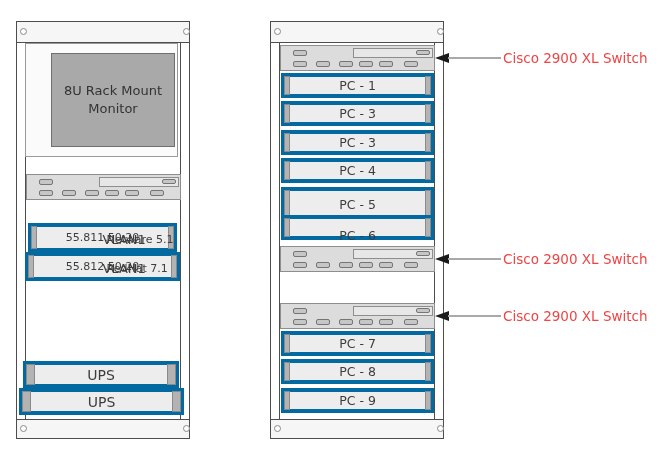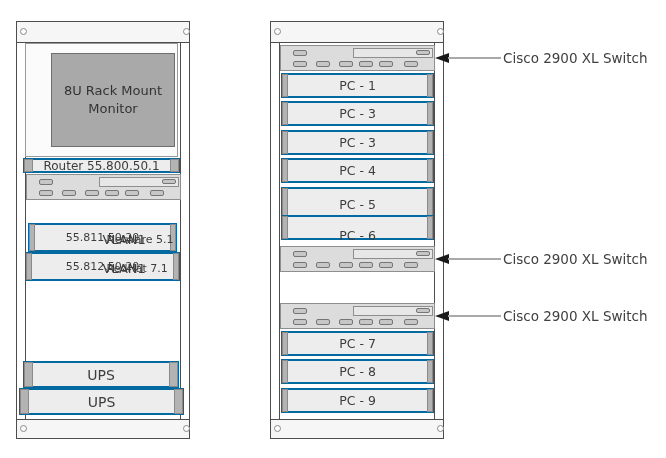--- a/index.html
+++ b/index.html
@@ -15,21 +15,21 @@
   .rail{background:#ffffff;border:1px solid #4d4d4d;}
   .screw{width:7px;height:7px;border:1px solid #8a8a8a;border-radius:50%;background:#fdfdfd;}
 
   
   .bezel{background:#fbfbfb;border:1px solid #999999;}
   .screen{background:#a9a9a9;border:1px solid #6f6f6f;display:flex;flex-direction:column;
           align-items:center;justify-content:center;text-align:center;
           font-size:13px;line-height:1.4;color:#333333;}
 
   
-  .bar{background:#ededed;border:2px solid #0369a1;display:flex;flex-direction:column;
+  .bar{background:#ededed;border:4px solid #0369a1;display:flex;flex-direction:column;
        align-items:center;justify-content:center;text-align:center;color:#3d3d3d;}
   .cap{top:-1px;bottom:-1px;width:6px;background:#b3b3b3;}
   .cap.l{left:-1px;border:1px solid #8a8a8a;}
   .cap.r{right:-1px;border:1px solid #8a8a8a;}
   .cap.wide{width:9px;}
 
   
   .switch-unit{background:#dcdcdc;border:1px solid #8e8e8e;}
   .port{background:#c6c6c6;border:1px solid #757575;border-radius:2px;width:14px;height:6px;}
   .slot{background:#e7e7e7;border:1px solid #8e8e8e;left:72px;top:2px;width:80px;height:10px;}
@@ -43,21 +43,21 @@
   .vlan-line1{font-size:13px;line-height:15px;white-space:nowrap;}
   .vlan-line1 .os{font-size:11px;margin-left:4px;}
   .vlan-line2{font-size:11px;line-height:12px;white-space:nowrap;}
   .ups-text{font-size:14px;text-align:right;}
   .pc-text{font-size:12.5px;}
 
   
   .arrowhead{width:0;height:0;border-top:5px solid transparent;border-bottom:5px solid transparent;
              border-right:14px solid #1a1a1a;}
   .ann-line{height:2px;width:53px;background:#a9a9a9;}
-  .ann-label{font-size:13.5px;color:#404040;white-space:nowrap;}
+  .ann-label{font-size:13.5px;color:#ef4444;white-space:nowrap;}
 </style>
 </head>
 <body>
 
 <div id="canvas">
 
   <div style="left:0;top:0;width:0;height:0;"></div>
 
   <div class="rail" style="left:16px;top:42px;width:10px;height:378px;"></div>
   <div class="rail" style="left:180px;top:42px;width:10px;height:378px;"></div>
@@ -67,25 +67,20 @@
   <div class="screw" style="left:183px;top:28px;"></div>
   <div class="screw" style="left:20px;top:425px;"></div>
   <div class="screw" style="left:183px;top:425px;"></div>
 
   <div class="bezel" style="left:25px;top:43px;width:153px;height:114px;"></div>
   <div class="screen" style="left:39px;top:53px;width:124px;height:94px;margin-left:12px;">
     <div style="position:static;">8U Rack Mount</div>
     <div style="position:static;">Monitor</div>
   </div>
 
-  <div class="bar" style="left:23px;top:158px;width:157px;height:15px;">
-    <div class="cap l wide"></div>
-    <div class="cap r wide"></div>
-    <div class="router-text" style="position:static;">Router 55.800.50.1</div>
-  </div>
 
   <div class="switch-unit" style="left:26px;top:174px;width:155px;height:26px;">
     <div class="port p-top"></div>
     <div class="slot">
       <div class="port"></div>
     </div>
     <div class="port pb pb1"></div>
     <div class="port pb pb2"></div>
     <div class="port pb pb3"></div>
     <div class="port pb pb4"></div>

